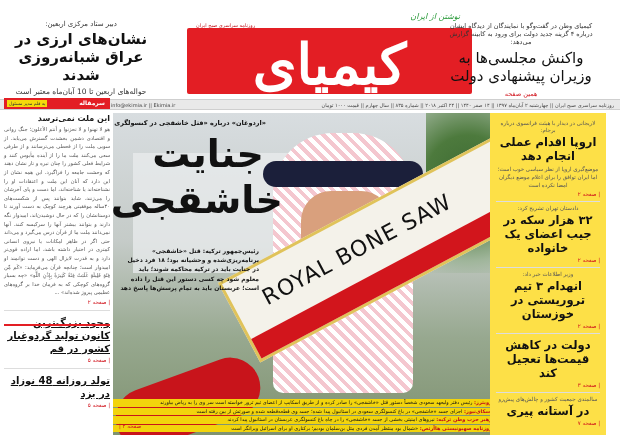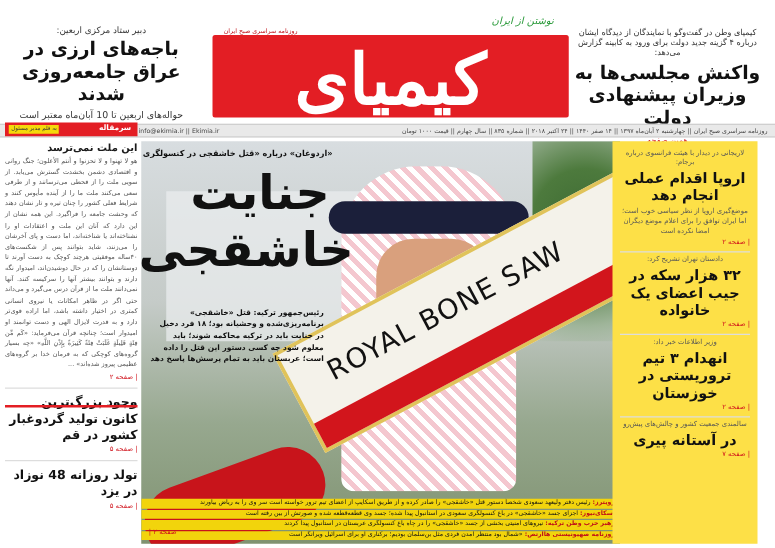--- a/index.html
+++ b/index.html
@@ -7,46 +7,46 @@
   body { font-family: "DejaVu Sans", sans-serif; color: #1a1a1a; position: relative; }
 
   
   .masthead { position: absolute; left: 0; top: 0; width: 620px; height: 97px; }
   .top-left { position: absolute; left: 6px; top: 20px; width: 150px; text-align: center; direction: rtl; }
   .top-left .kicker { font-size: 7px; color: #333; margin-bottom: 2px; }
   .top-left .headline { font-size: 15px; font-weight: bold; line-height: 18px; color: #111; }
   .top-left .sub { font-size: 7.5px; color: #333; margin-top: 3px; }
   .top-left .page-ref { font-size: 6.5px; color: #d0121b; margin-top: 2px; }
 
-  .top-right { position: absolute; right: 11px; top: 22px; width: 150px; text-align: center; direction: rtl; }
+  .top-right { position: absolute; right: 24px; top: 22px; width: 150px; text-align: center; direction: rtl; }
   .top-right .kicker { font-size: 6.5px; color: #333; line-height: 8px; }
-  .top-right .headline { font-size: 15px; font-weight: bold; line-height: 18px; color: #111; margin-top: 3px; }
+  .top-right .headline { font-size: 15px; font-weight: normal; line-height: 18px; color: #111; margin-top: 3px; }
   .top-right .page-ref { font-size: 6.5px; color: #d0121b; margin-top: 5px; }
 
-  .logo-wrap { position: absolute; left: 165px; top: 4px; width: 290px; height: 92px; }
+  .logo-wrap { position: absolute; left: 182px; top: 4px; width: 290px; height: 92px; }
   .logo-slogan { position: absolute; right: 12px; top: 8px; font-size: 8px; color: #2a9a3a; font-style: italic; direction: rtl; }
   .logo-tag { position: absolute; left: 14px; top: 18px; font-size: 5px; color: #c01018; direction: rtl; }
   .logo-box { position: absolute; left: 5px; top: 24px; width: 285px; height: 66px; background: #e31e24; border-radius: 2px; overflow: hidden; }
   .logo-text { position: absolute; left: 0; right: 0; top: -4px; text-align: center; font-family: "DejaVu Serif", serif; font-weight: bold; font-size: 56px; color: #ffffff; direction: rtl; letter-spacing: -2px; line-height: 80px; }
 
   
   .info-bar { position: absolute; left: 0; top: 99px; width: 620px; height: 11px; background: #e9e9e9; border-top: 1px solid #cfcfcf; border-bottom: 1px solid #cfcfcf; font-size: 5px; color: #444; line-height: 10px; }
   .info-bar .right { position: absolute; right: 6px; direction: rtl; }
   .info-bar .left { position: absolute; left: 6px; direction: rtl; }
 
   
   .left-col { position: absolute; left: 4px; top: 98px; width: 106px; height: 228px; direction: rtl; }
   .editorial-header { height: 11px; background: #e31e24; position: relative; }
   .editorial-header .label { position: absolute; right: 5px; top: 1px; color: #fff; font-size: 6px; font-weight: bold; }
   .editorial-header .author { position: absolute; left: 3px; top: 2px; height: 7px; background: #f5d90a; color: #333; font-size: 4.5px; padding: 0 2px; line-height: 7px; }
   .editorial-title { font-size: 8px; font-weight: bold; margin-top: 5px; }
   .editorial-body { font-size: 5.2px; line-height: 8.6px; color: #555; margin-top: 2px; text-align: justify; }
   .page-ref-red { font-size: 5.5px; color: #d0121b; margin-top: 2px; }
   .left-story { border-top: 1px solid #ddd; margin-top: 5px; padding-top: 5px; }
-  .left-story .headline { font-size: 10px; font-weight: bold; line-height: 13px; color: #111; }
+  .left-story .headline { font-size: 10px; font-weight: bold; line-height: 13px; color: #111; text-decoration: underline; }
   .left-bottom-line { position: absolute; left: 0; bottom: 0; width: 106px; height: 2px; background: #e31e24; }
 
   
   .photo { position: absolute; left: 113px; top: 113px; width: 383px; height: 322px; overflow: hidden;
     background: linear-gradient(180deg, #d8dde0 0%, #c5cbc8 40%, #97a88f 70%, #7f9270 100%); }
   .photo .bg-tree { position: absolute; right: 0; top: 0; width: 70px; height: 160px; background: radial-gradient(circle at 60% 40%, #3e6b33 0%, #4d7a3d 40%, #9fb59a 80%, transparent 100%); }
   .photo .building { position: absolute; left: 20px; top: 40px; width: 200px; height: 120px; background: #e9ecee; opacity: 0.75; }
   .photo .keffiyeh { position: absolute; left: 160px; top: 20px; width: 140px; height: 260px; border-radius: 60px 60px 10px 10px;
     background: repeating-linear-gradient(45deg, #f4c7cf 0 4px, #ffffff 4px 8px), #f4c7cf; }
   .photo .agal { position: absolute; left: 150px; top: 48px; width: 160px; height: 26px; background: #1b1f3a; border-radius: 14px; }
@@ -76,21 +76,21 @@
   .right-story .headline { font-size: 11.5px; font-weight: bold; line-height: 14px; color: #111; margin-top: 1px; }
   .right-story .body { font-size: 5.5px; color: #555; line-height: 8px; margin-top: 2px; }
   .right-story .page-ref { font-size: 5.5px; color: #d0121b; text-align: right; margin-top: 2px; }
 </style>
 </head>
 <body>
 
 <header class="masthead">
   <div class="top-left">
     <div class="kicker">دبیر ستاد مرکزی اربعین:</div>
-    <div class="headline">باجه‌های ارزی در عراق جامعه‌روزی شدند</div>
+    <div class="headline">نشان‌های ارزی در عراق شبانه‌روزی شدند</div>
     <div class="sub">حواله‌های اربعین تا 10 آبان‌ماه معتبر است</div>
     <div class="page-ref">صفحه ۸</div>
   </div>
 
   <div class="logo-wrap">
     <div class="logo-slogan">نوشتن از ایران</div>
     <div class="logo-tag">روزنامه سراسری صبح ایران</div>
     <div class="logo-box">
       <div class="logo-text">کیمیای وطن</div>
     </div>
@@ -165,17 +165,21 @@
     <div class="kicker">دادستان تهران تشریح کرد:</div>
     <div class="headline">۳۲ هزار سکه در جیب اعضای یک خانواده</div>
     <div class="page-ref">| صفحه ۲</div>
   </div>
   <div class="right-story">
     <div class="kicker">وزیر اطلاعات خبر داد:</div>
     <div class="headline">انهدام ۳ تیم تروریستی در خوزستان</div>
     <div class="page-ref">| صفحه ۲</div>
   </div>
   <div class="right-story">
+    <div class="headline">دولت در کاهش قیمت‌ها تعجیل کند</div>
+    <div class="page-ref">| صفحه ۳</div>
+  </div>
+  <div class="right-story">
     <div class="kicker">سالمندی جمعیت کشور و چالش‌های پیش‌رو</div>
     <div class="headline">در آستانه پیری</div>
     <div class="page-ref">| صفحه ۷</div>
   </div>
 </aside>
 
 </body></html>

